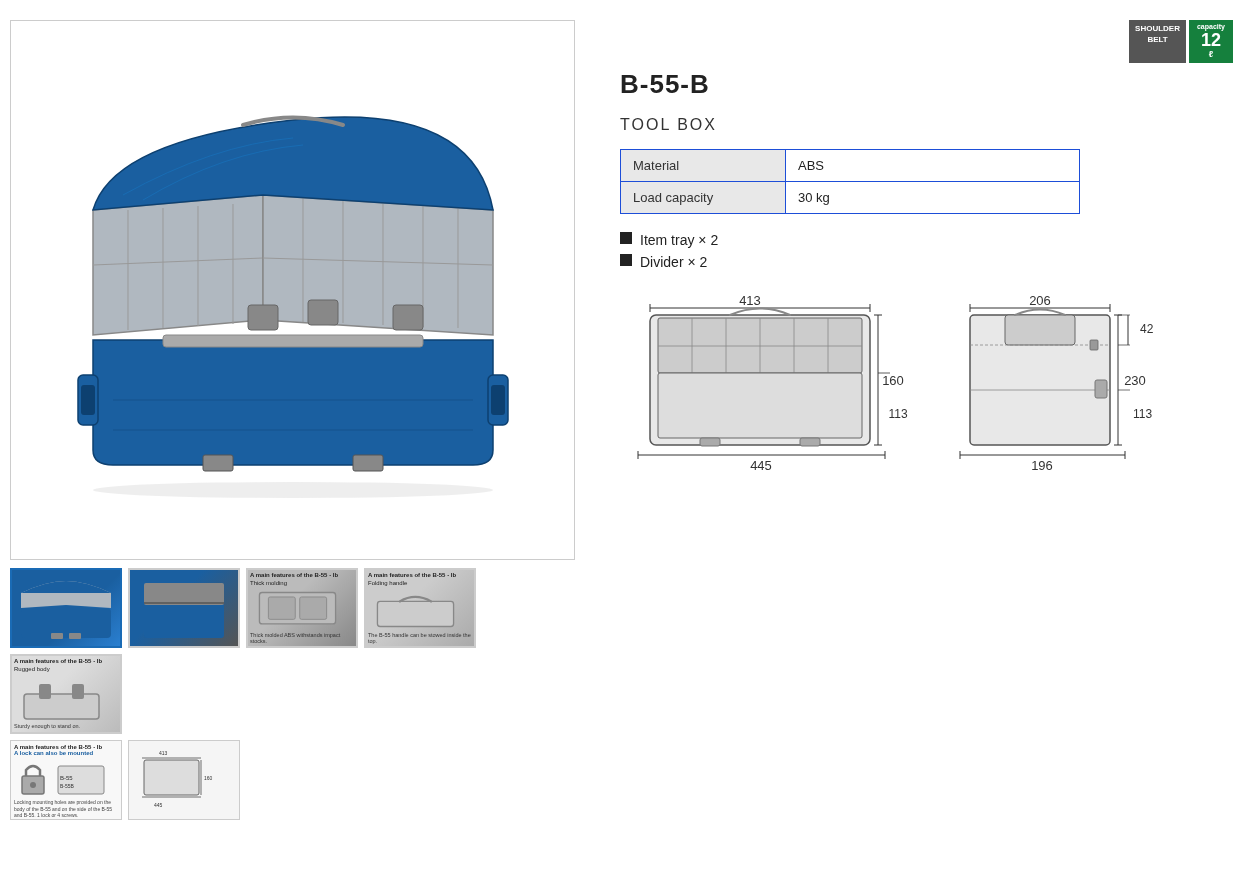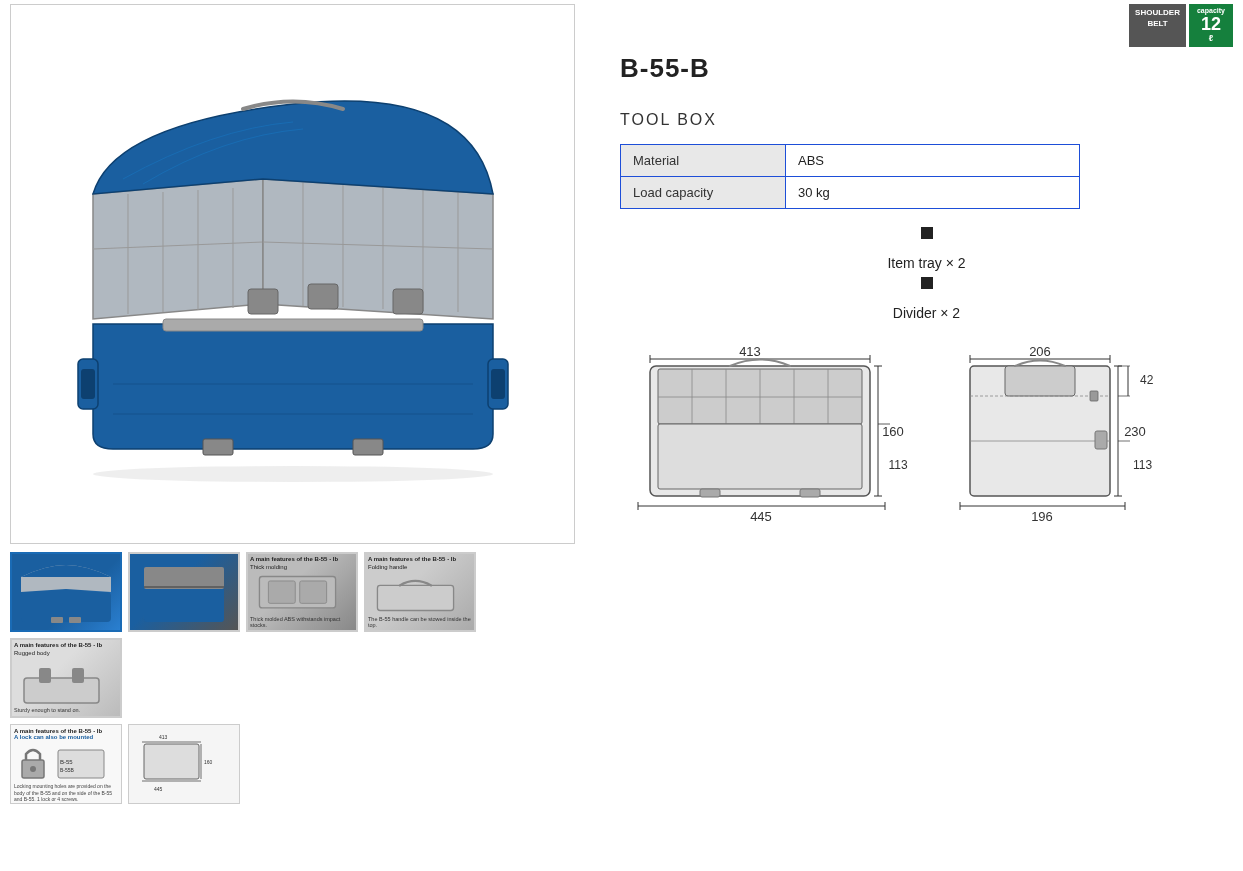--- a/index.html
+++ b/index.html
@@ -9,21 +9,21 @@
       font-size: 13px;
       color: #222;
       width: 1243px;
       min-height: 871px;
       overflow-x: hidden;
     }
 
     .page-wrapper {
       display: flex;
       flex-direction: row;
-      padding: 4px 10px 10px 10px;
+      padding: 20px 10px 10px 10px;
       gap: 10px;
     }
 
     
     .left-col {
       width: 580px;
       flex-shrink: 0;
     }
 
     .main-image-box {
@@ -90,21 +90,20 @@
     
     .right-col {
       flex: 1;
       padding-left: 20px;
     }
 
     .product-title-area {
       display: flex;
       flex-direction: column;
       margin-bottom: 15px;
-      gap: 11px;
     }
 
     .product-code {
       font-size: 26px;
       font-weight: bold;
       letter-spacing: 1px;
     }
 
     .product-name {
       font-size: 16px;
@@ -141,25 +140,23 @@
       margin-left: 7px;
     }
 
     
     .features-list {
       margin-bottom: 20px;
     }
 
     .feature-item {
       display: flex;
-      align-items: center;
-      gap: 16px;
+      gap: 8px;
       margin-bottom: 6px;
       font-size: 14px;
-      flex-direction: column;
     }
 
     .feature-bullet {
       width: 12px;
       height: 12px;
       background: #222;
       flex-shrink: 0;
     }
 
     

